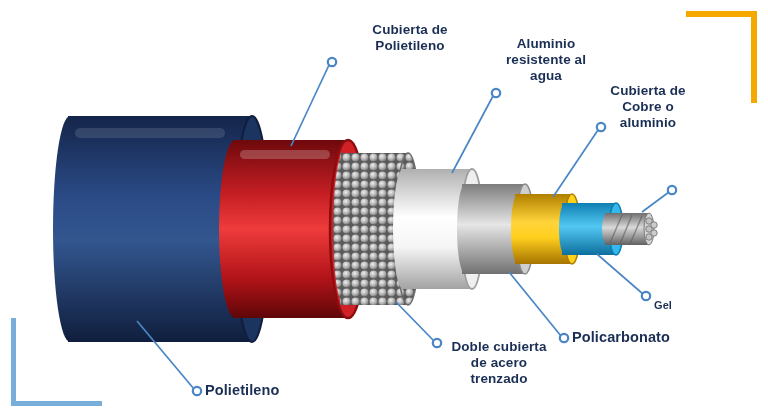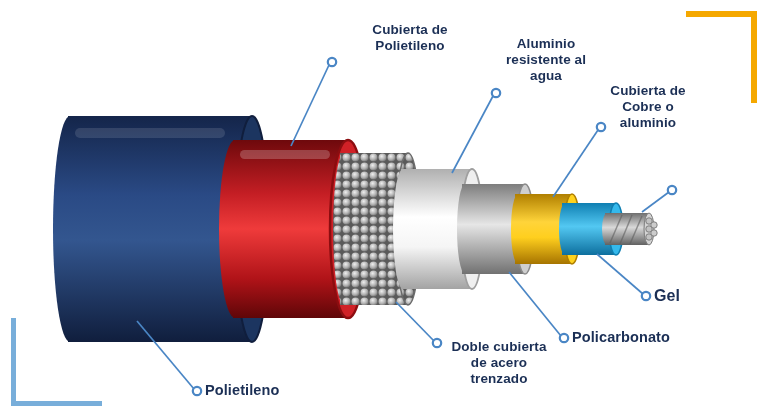--- a/index.html
+++ b/index.html
@@ -16,21 +16,21 @@
     position:absolute;
     font-weight:bold;
     color:#1b2f55;
     font-size:13.5px;
     line-height:1.18;
     white-space:pre-line;
     text-align:center;
     letter-spacing:0.1px;
   }
   .lbl.single{text-align:left;font-size:14.5px;}
-  .lbl.gel{font-size:16px;}
+  .lbl.gel{font-size:11px;margin-top:12px;}
   .corner{position:absolute;}
   .corner.tr{
     left:686px;top:11px;width:65px;height:86px;
     border-top:6px solid #f5a800;
     border-right:6px solid #f5a800;
   }
   .corner.bl{
     left:11px;top:318px;width:86px;height:83px;
     border-left:5px solid #78aeda;
     border-bottom:5px solid #78aeda;

